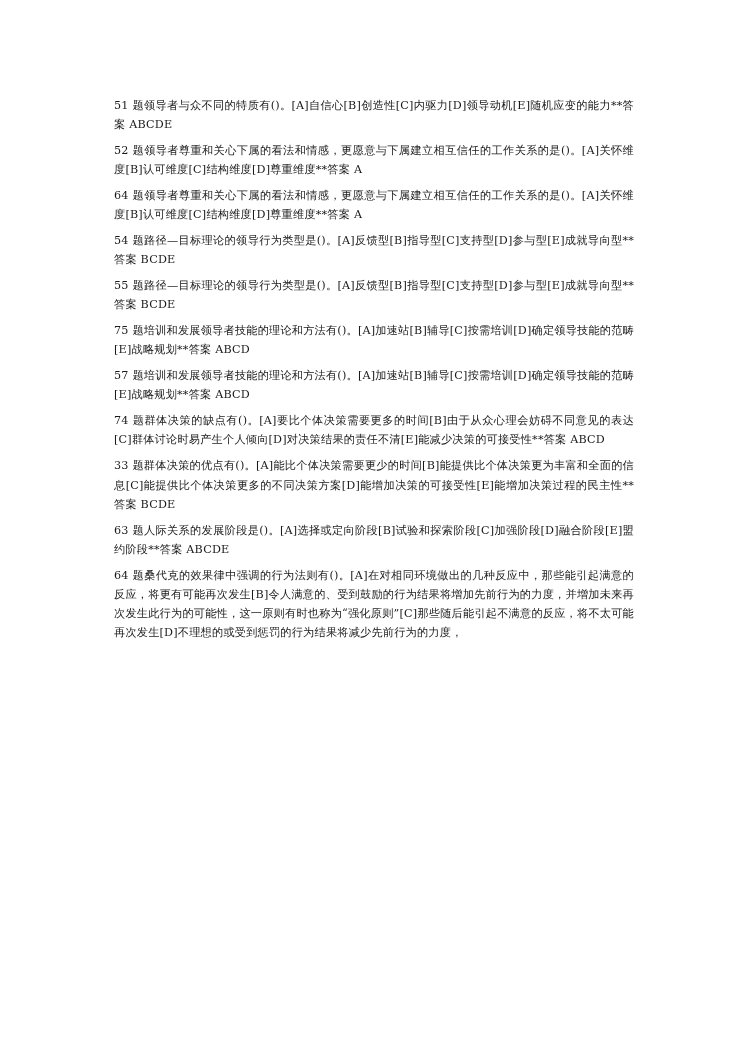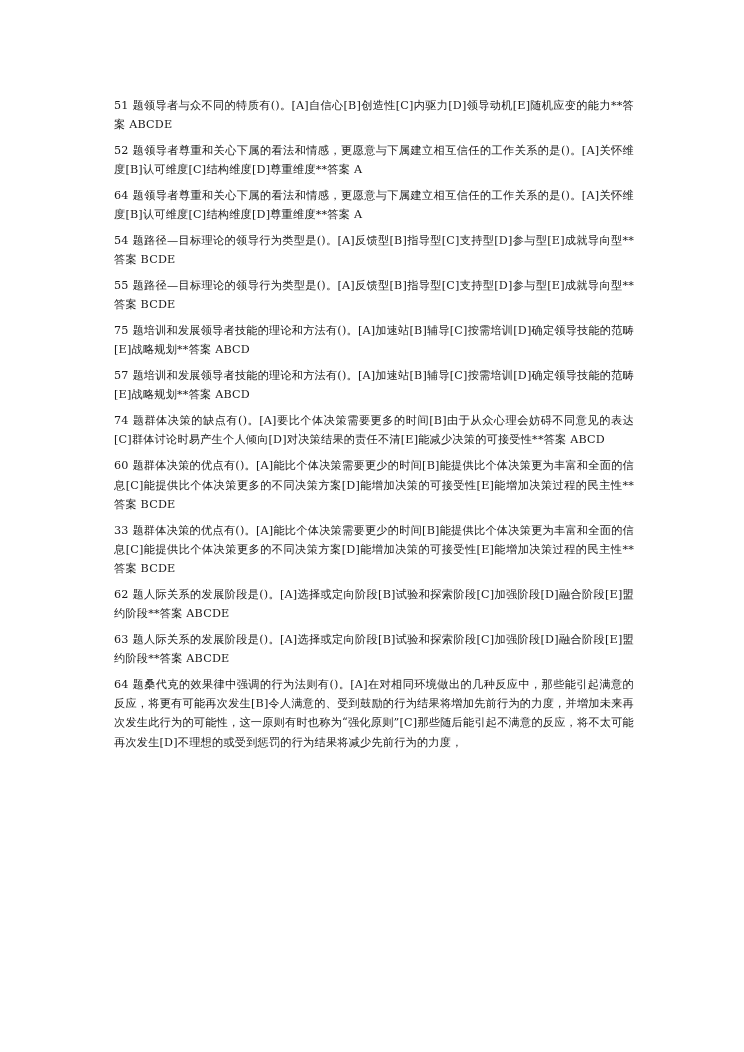--- a/index.html
+++ b/index.html
@@ -41,19 +41,17 @@
 <div class="page">
   <div class="content">
     <p class="para">51 题领导者与众不同的特质有()。[A]自信心[B]创造性[C]内驱力[D]领导动机[E]随机应变的能力**答案 ABCDE</p>
     <p class="para">52 题领导者尊重和关心下属的看法和情感，更愿意与下属建立相互信任的工作关系的是()。[A]关怀维度[B]认可维度[C]结构维度[D]尊重维度**答案 A</p>
     <p class="para">64 题领导者尊重和关心下属的看法和情感，更愿意与下属建立相互信任的工作关系的是()。[A]关怀维度[B]认可维度[C]结构维度[D]尊重维度**答案 A</p>
     <p class="para">54 题路径—目标理论的领导行为类型是()。[A]反馈型[B]指导型[C]支持型[D]参与型[E]成就导向型**答案 BCDE</p>
     <p class="para">55 题路径—目标理论的领导行为类型是()。[A]反馈型[B]指导型[C]支持型[D]参与型[E]成就导向型**答案 BCDE</p>
     <p class="para">75 题培训和发展领导者技能的理论和方法有()。[A]加速站[B]辅导[C]按需培训[D]确定领导技能的范畴[E]战略规划**答案 ABCD</p>
     <p class="para">57 题培训和发展领导者技能的理论和方法有()。[A]加速站[B]辅导[C]按需培训[D]确定领导技能的范畴[E]战略规划**答案 ABCD</p>
     <p class="para">74 题群体决策的缺点有()。[A]要比个体决策需要更多的时间[B]由于从众心理会妨碍不同意见的表达[C]群体讨论时易产生个人倾向[D]对决策结果的责任不清[E]能减少决策的可接受性**答案 ABCD</p>
-    <p class="para">60 题群体决策的优点有()。[A]能比个体决策需要更少的时间[B]能提供比个体决策更为丰富和全面的信息[C]能提供比个体决策更多的不同决策方案[D]能增加决策的可接受性[E]能增加决策过程的民主性**答案 BCDE</p>
     <p class="para">33 题群体决策的优点有()。[A]能比个体决策需要更少的时间[B]能提供比个体决策更为丰富和全面的信息[C]能提供比个体决策更多的不同决策方案[D]能增加决策的可接受性[E]能增加决策过程的民主性**答案 BCDE</p>
-    <p class="para">62 题人际关系的发展阶段是()。[A]选择或定向阶段[B]试验和探索阶段[C]加强阶段[D]融合阶段[E]盟约阶段**答案 ABCDE</p>
     <p class="para">63 题人际关系的发展阶段是()。[A]选择或定向阶段[B]试验和探索阶段[C]加强阶段[D]融合阶段[E]盟约阶段**答案 ABCDE</p>
     <p class="para">64 题桑代克的效果律中强调的行为法则有()。[A]在对相同环境做出的几种反应中，那些能引起满意的反应，将更有可能再次发生[B]令人满意的、受到鼓励的行为结果将增加先前行为的力度，并增加未来再次发生此行为的可能性，这一原则有时也称为“强化原则”[C]那些随后能引起不满意的反应，将不太可能再次发生[D]不理想的或受到惩罚的行为结果将减少先前行为的力度，</p>
   </div>
 </div>
 
 </body></html>

